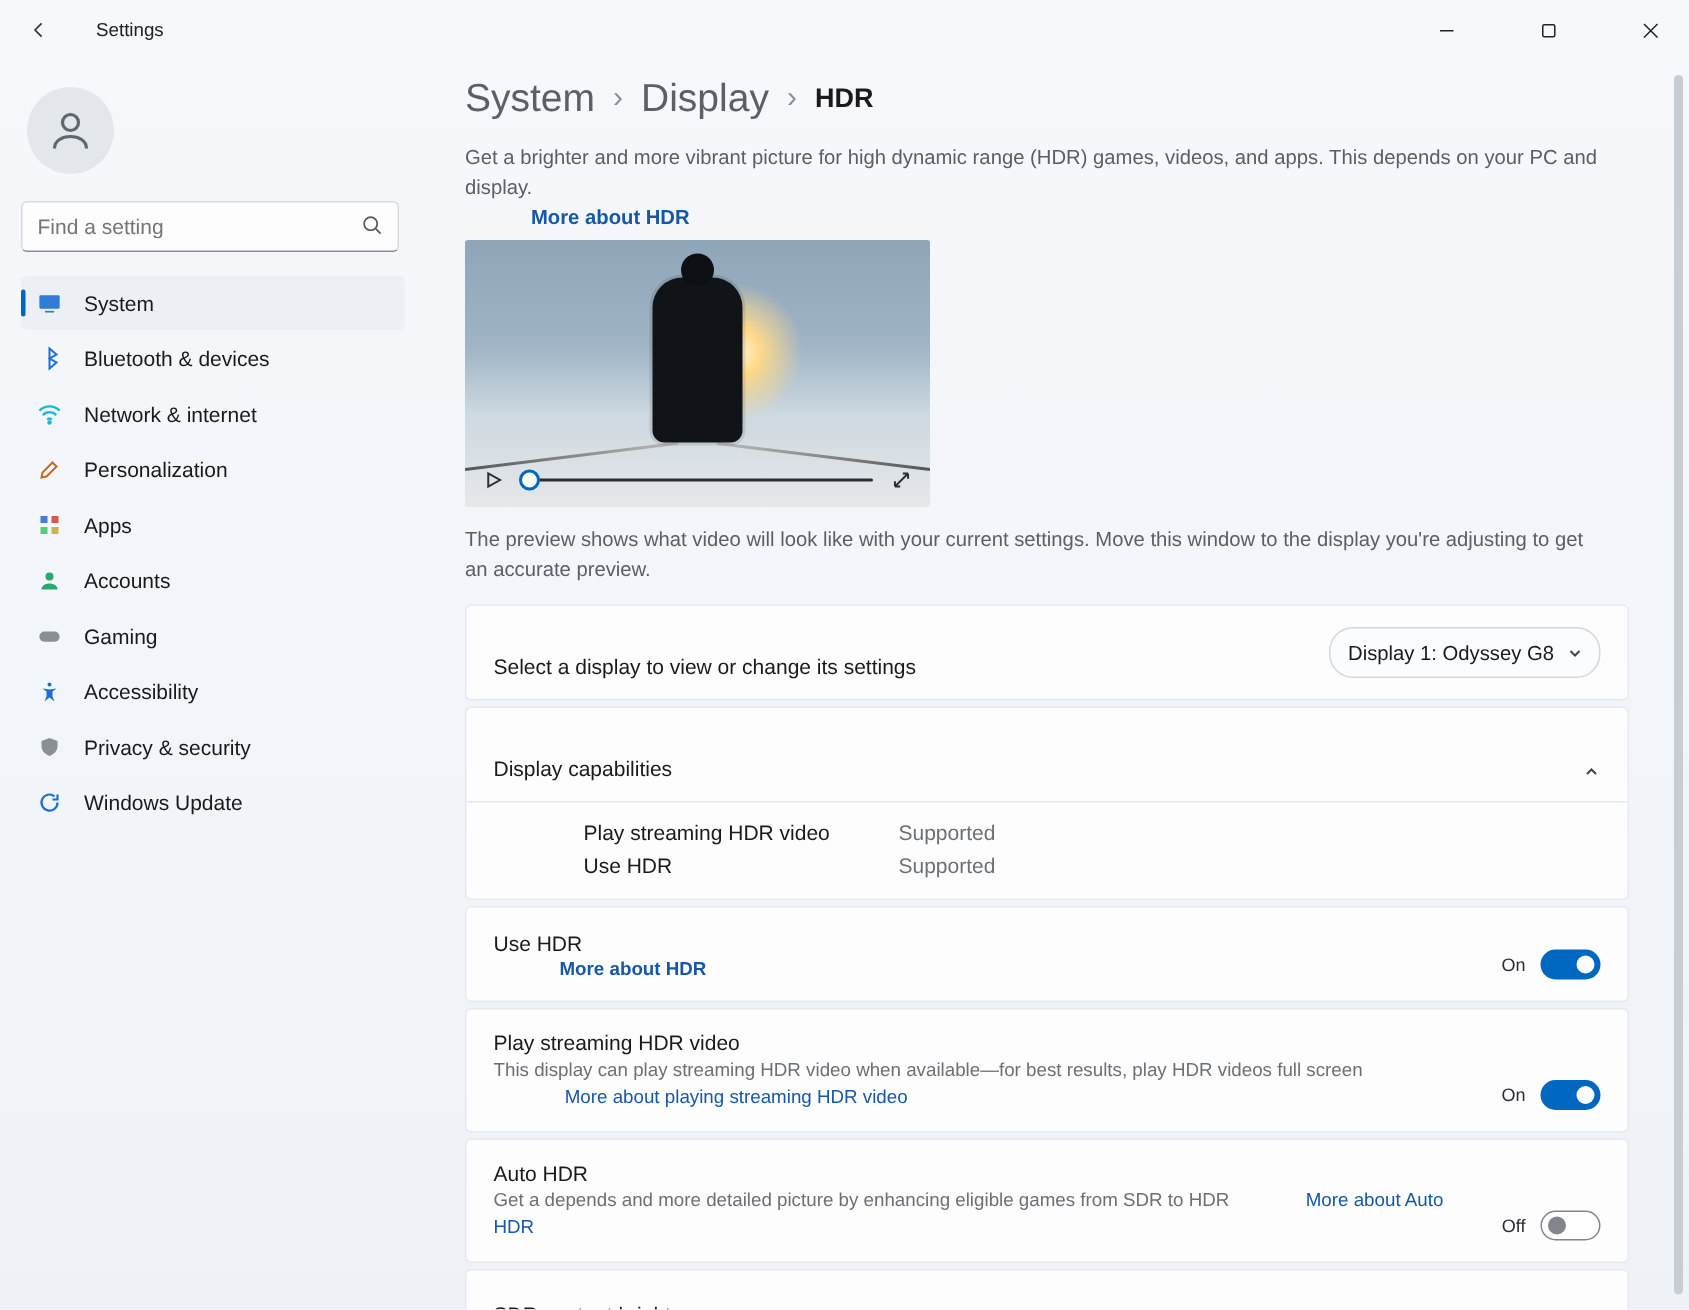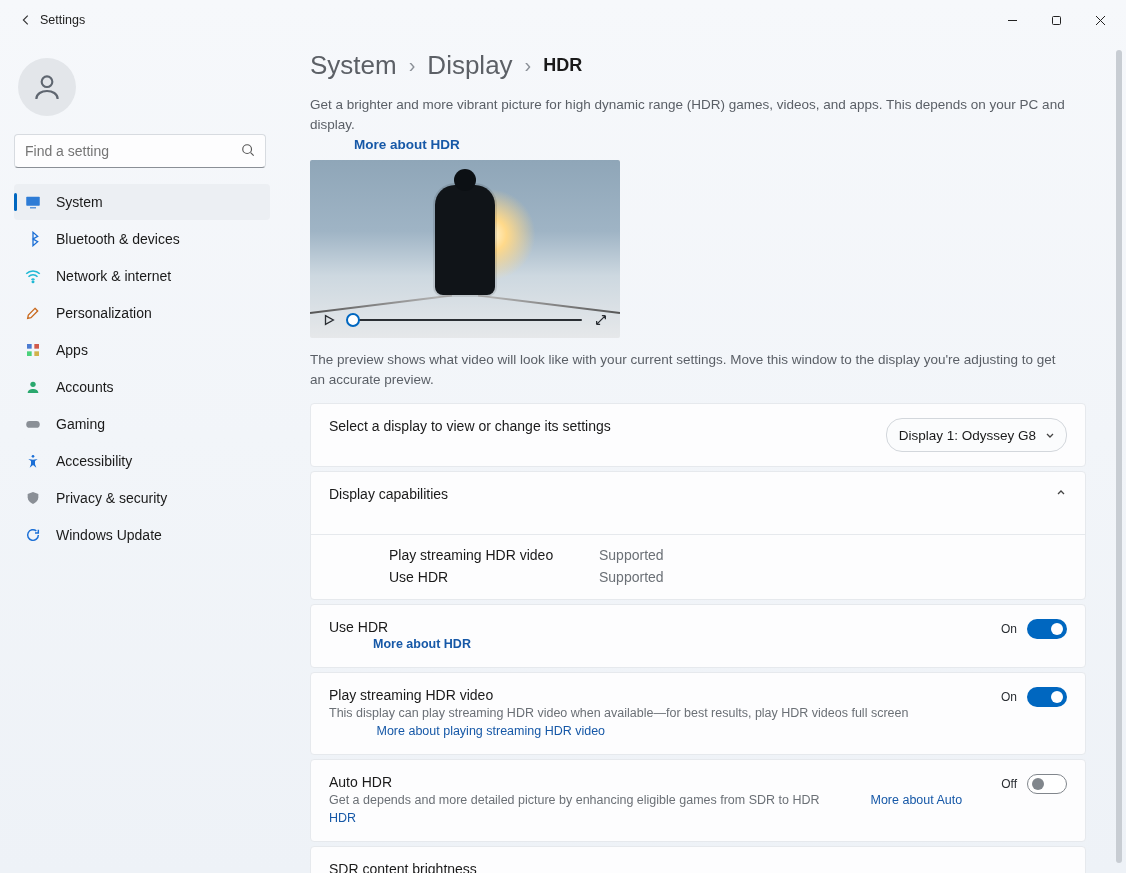--- a/index.html
+++ b/index.html
@@ -10,21 +10,21 @@
     color: #1a1a1a;
     background: linear-gradient(180deg, #f6f8fb 0%, #eef2f7 100%);
   }
 
   
   .titlebar {
     height: 40px;
     display: flex;
     align-items: center;
     padding: 0 4px 0 12px;
-    gap: 0;
+    gap: 24px;
   }
   .titlebar .back { width: 28px; height: 28px; display:flex;align-items:center;justify-content:center;cursor:pointer; }
   .titlebar .title { font-size: 12.5px; color:#222; }
   .titlebar .spacer { flex: 1; }
   .winbtn { width: 44px; height: 30px; display:flex;align-items:center;justify-content:center;cursor:pointer; }
   .winbtn svg { width: 11px; height: 11px; }
 
   
   .app { display:flex; height: calc(873px - 40px); }
   .sidebar { width: 280px; padding: 10px 10px 10px 14px; flex-shrink:0; }
@@ -92,21 +92,21 @@
   .seek .thumb { position:absolute; left:0; top:50%; transform:translate(-2px,-50%); width:14px;height:14px;border-radius:50%;border:2px solid #0067c0;background:#fff; }
   .fs { width:14px;height:14px; cursor:pointer; }
 
   .helper { font-size:13.5px; color:#5a5f66; margin: 12px 0 14px 0; line-height:1.45; max-width:760px; }
 
   
   .card {
     background:#fdfdfe; border:1px solid #e6e9ed; border-radius:4px;
     margin-bottom:4px;
   }
-  .card-row { display:flex; align-items:flex-start; padding:14px 18px; gap:14px; min-height:62px;}
+  .card-row { display:flex; align-items:flex-end; padding:14px 18px; gap:14px; min-height:62px;}
   .card-row .grow { flex:1; min-width:0; }
   .card-title { font-size:14px; color:#1a1a1a; }
   .card-sub { font-size:12.5px; color:#6b7076; line-height:1.4; margin-top:2px; }
   .card-sub .link { font-weight:500; }
 
   .select {
     border:1px solid #d3d7dc; border-radius:16px; background:#fbfcfd; height:34px;
     padding: 0 30px 0 12px; display:flex; align-items:center; font-size:13.5px;
     position:relative; cursor:pointer; min-width:160px;
   }

